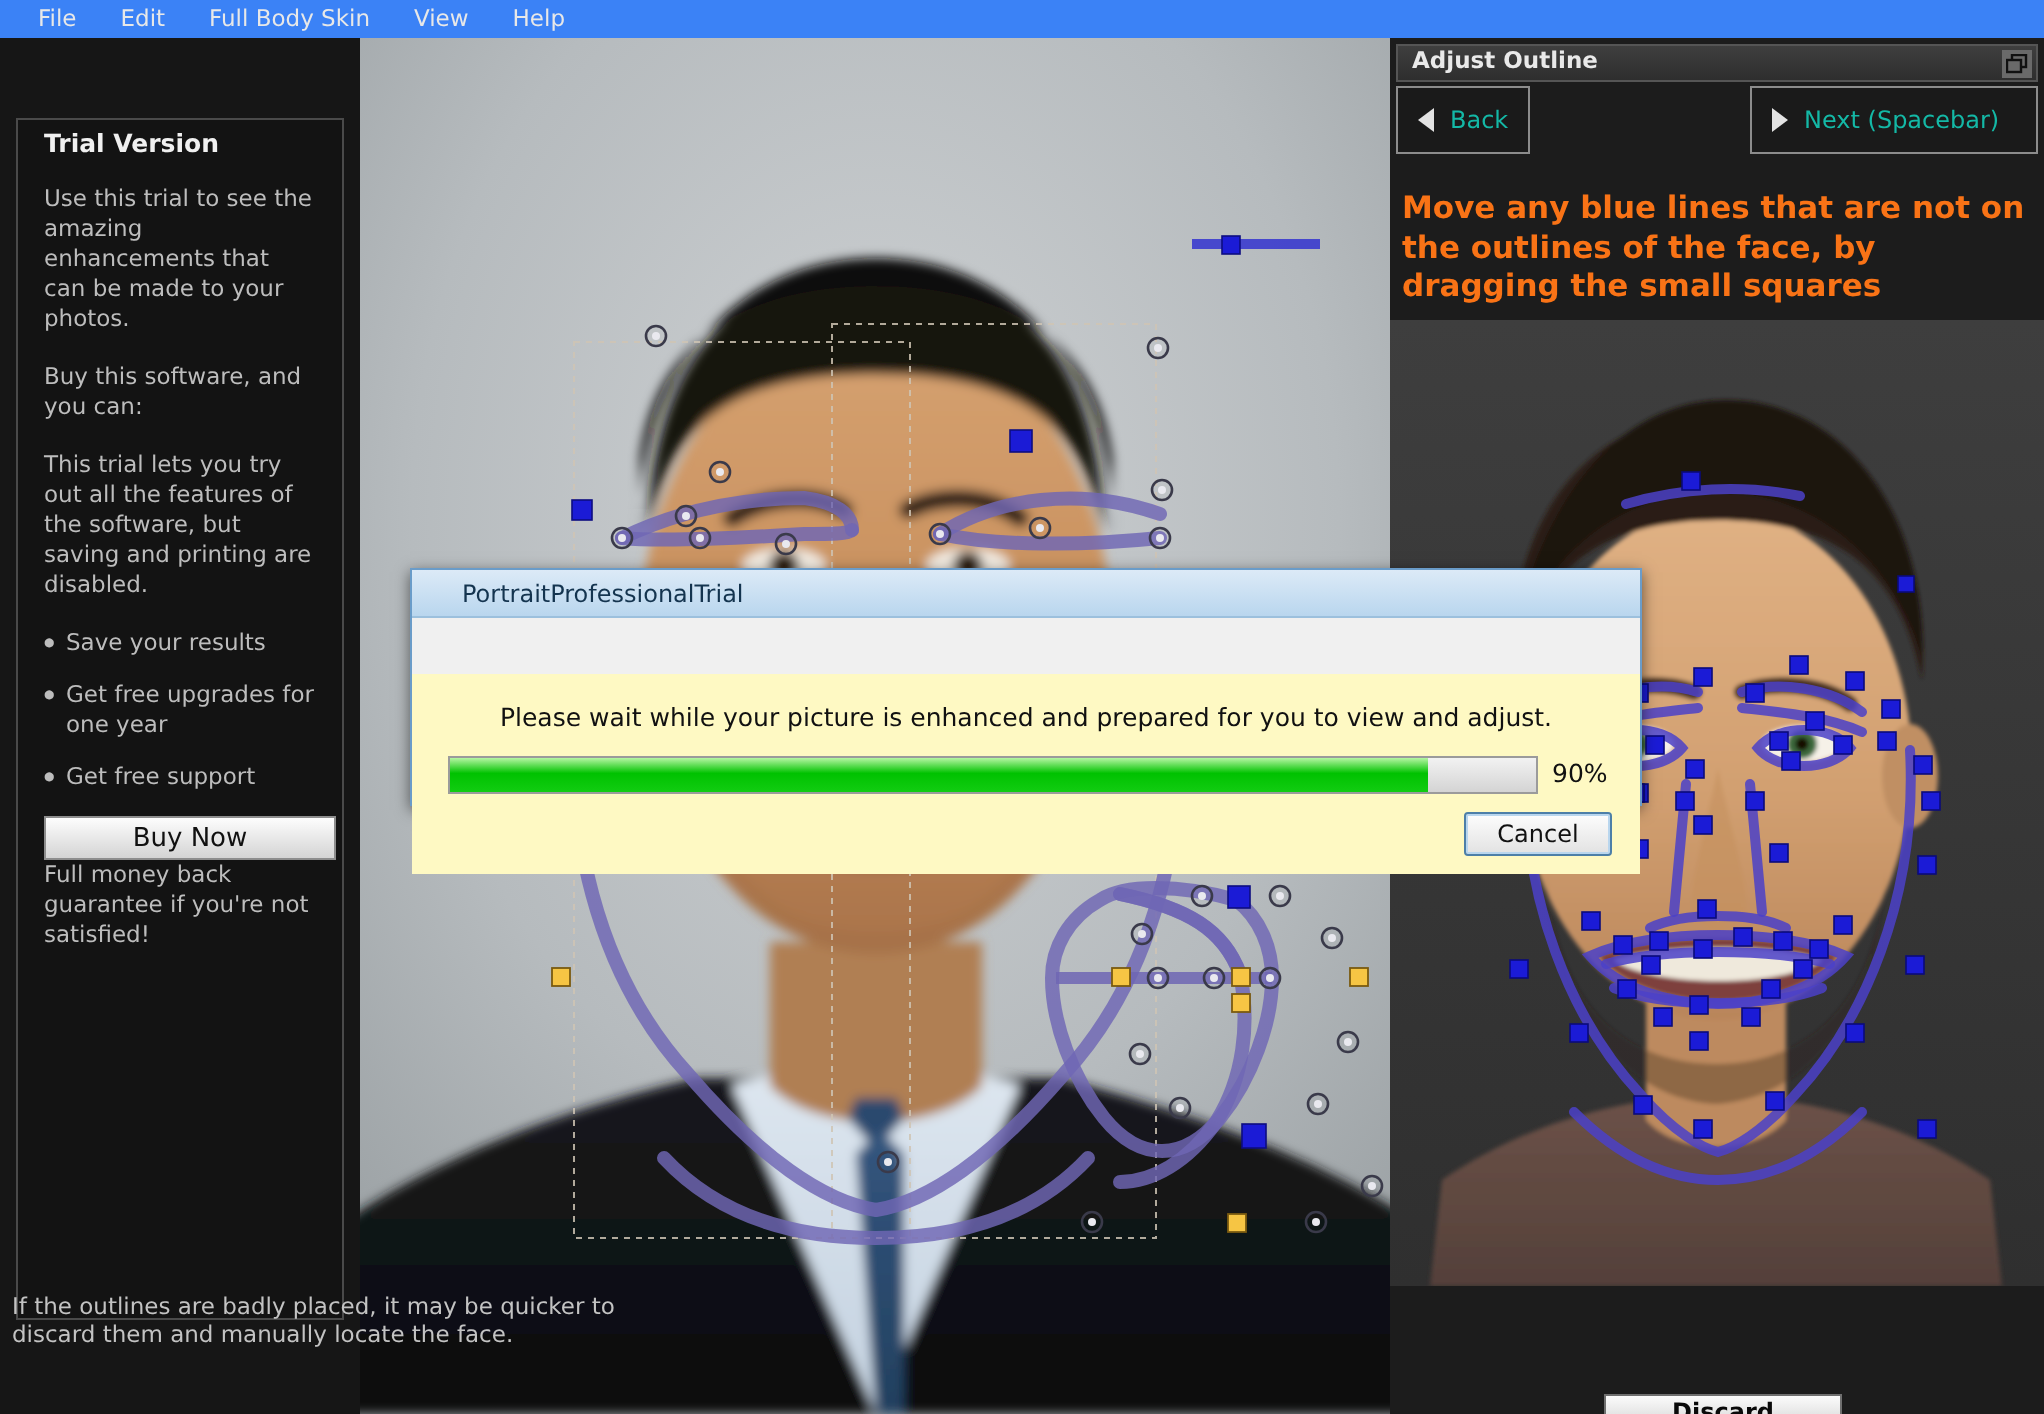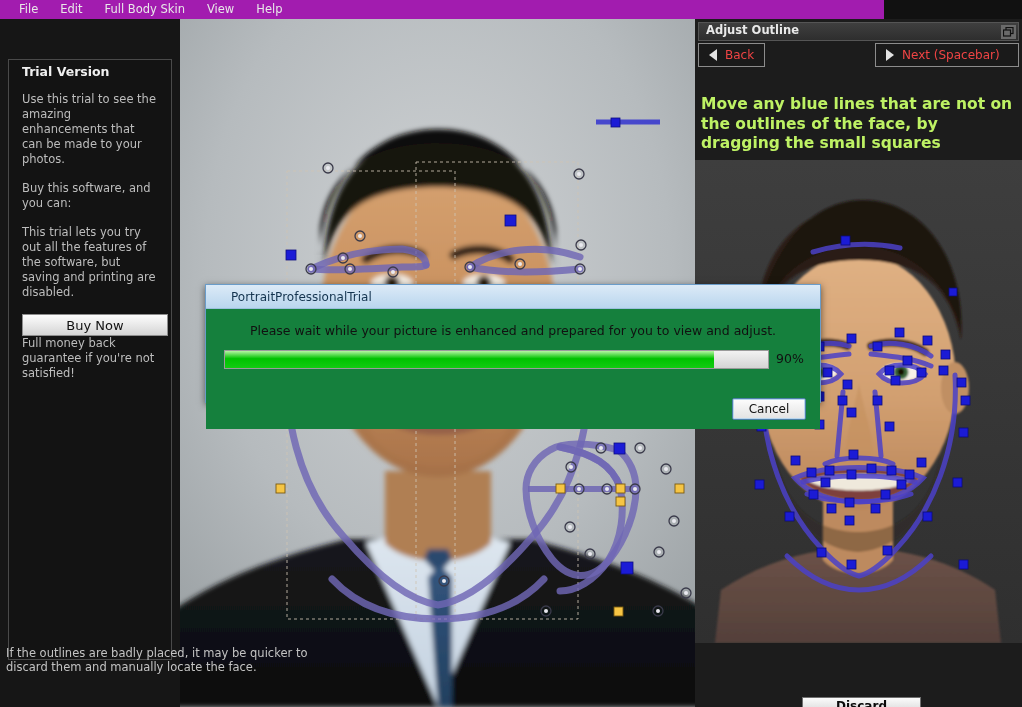--- a/index.html
+++ b/index.html
@@ -4,22 +4,22 @@
 <style>
   html,body{margin:0;padding:0;background:#000;}
   body{
     width:1022px;height:707px;overflow:hidden;position:relative;
     font-family:"DejaVu Sans","Liberation Sans",sans-serif;
     -webkit-font-smoothing:antialiased;
   }
   .app{position:absolute;inset:0;background:#111;}
 
   
-  .menubar{position:absolute;left:0;top:0;width:884px;height:19px;
-    background:#a21caf;display:flex;align-items:center;padding-left:8px;box-sizing:border-box;}
+  .menubar{position:absolute;left:0;top:0;width:1022px;height:19px;
+    background:#3b82f6;display:flex;align-items:center;padding-left:8px;box-sizing:border-box;}
   .menubar .mi{color:#e8e8e8;font-size:11.5px;padding:0 11px;line-height:19px;cursor:default;}
 
   
   .sidebar{position:absolute;left:0;top:19px;width:180px;height:688px;background:#161616;}
   .trialbox{position:absolute;left:8px;top:40px;width:164px;height:601px;
     border:1px solid #4a4a4a;background:#131313;box-sizing:border-box;padding:4px 13px;}
   .trialbox h3{margin:0 0 13px 0;font-size:12.5px;color:#f0f0f0;font-weight:bold;}
   .trialbox p{margin:0 0 14px 0;font-size:11.5px;line-height:15px;color:#bdbdbd;}
   .trialbox ul{list-style:none;margin:0 0 12px 0;padding:0;}
   .trialbox li{font-size:11.5px;line-height:15px;color:#bdbdbd;margin-bottom:11px;
@@ -48,49 +48,49 @@
   .rpanel{position:absolute;left:695px;top:19px;width:327px;height:688px;background:#1c1c1c;}
   .rp-title{position:absolute;left:3px;top:3px;width:321px;height:19px;
     background:linear-gradient(#3f3f3f,#2e2e2e);border:1px solid #555;box-sizing:border-box;
     display:flex;}
   .rp-title span{font-size:11.5px;font-weight:bold;color:#e9e9e9;padding-left:7px;}
   .rp-restore{position:absolute;right:2px;top:2px;width:15px;height:14px;
     background:#6a6a6a;display:flex;align-items:center;justify-content:center;cursor:pointer;}
   .rp-restore svg{display:block;}
 
   .navrow{position:absolute;left:3px;top:24px;width:321px;height:24px;}
-  .navbtn{position:absolute;top:0;height:24px;background:#1a1a1a;border:1px solid #8c8c8c;
-    box-sizing:border-box;color:#ef4444;font-family:inherit;font-size:12px;cursor:pointer;
+  .navbtn{position:absolute;top:0;height:34px;background:#1a1a1a;border:1px solid #8c8c8c;
+    box-sizing:border-box;color:#14b8a6;font-family:inherit;font-size:12px;cursor:pointer;
     display:flex;align-items:center;gap:8px;padding:0 10px;}
   .navbtn.back{left:0;width:67px;}
   .navbtn.next{right:0;width:144px;}
   .tri{width:0;height:0;border-top:6px solid transparent;border-bottom:6px solid transparent;}
   .tri.l{border-right:8px solid #e3e3e3;}
   .tri.r{border-left:8px solid #e3e3e3;}
 
   .rp-head{position:absolute;left:6px;top:76px;width:318px;font-size:15.5px;
-    font-weight:bold;line-height:19.5px;color:#bef264;}
+    font-weight:bold;line-height:19.5px;color:#f97316;}
   .rp-sub{position:absolute;left:6px;top:140px;width:318px;font-size:11.5px;color:#bdbdbd;}
 
   .examplewrap{position:absolute;left:695px;top:160px;width:327px;height:483px;overflow:hidden;background:#3a3a3a;}
   .examplewrap svg{display:block;width:327px;height:483px;}
 
   .rp-foot{position:absolute;left:6px;top:646px;width:316px;font-size:11.5px;line-height:14px;color:#c3c3c3;}
   .discard{position:absolute;left:802px;top:683px;width:119px;height:20px;
     background:linear-gradient(#fbfbfb,#cfcfcf);border:1px solid #6f6f6f;
     font-family:inherit;font-size:12px;font-weight:bold;color:#0a0a0a;cursor:pointer;margin-top:14px;}
 
   
   .dlg{position:absolute;left:205px;top:284px;width:616px;height:119px;
     background:#f0f0f0;border:1px solid #6a9cc9;box-sizing:border-box;
     box-shadow:0 2px 7px rgba(0,0,0,.55);}
   .dlg-tb{height:23px;background:linear-gradient(#dceaf7,#b9d6ee);
     border-bottom:1px solid #9cc0dd;display:flex;align-items:center;}
   .dlg-tb span{font-size:12px;color:#14344f;padding-left:25px;}
-  .dlg-body{position:relative;height:120px;background:#15803d;}
+  .dlg-body{position:relative;height:100px;background:#fef9c3;margin-top:28px;}
   .dlg-msg{position:absolute;left:0;right:0;top:14px;text-align:center;font-size:12.5px;color:#111;}
   .pbar{position:absolute;left:18px;top:41px;width:545px;height:19px;
     background:linear-gradient(#f2f2f2,#d4d4d4);border:1px solid #9b9b9b;box-sizing:border-box;}
   .pfill{height:100%;background:linear-gradient(#b6f6a3,#00c200 45%,#12cc12);}
   .ppct{position:absolute;left:570px;top:42px;font-size:12.5px;color:#111;}
   .cancel{position:absolute;right:14px;bottom:9px;width:74px;height:22px;
     background:linear-gradient(#fdfdfd,#e2e2e2);border:1px solid #4d7fa8;border-radius:2px;
     box-shadow:0 0 0 1px #b9d6ee inset;font-family:inherit;font-size:12px;color:#111;cursor:pointer;}
 </style>
 </head>
@@ -105,20 +105,25 @@
     <div class="mi">View</div>
     <div class="mi">Help</div>
   </div>
 
   <div class="sidebar">
     <div class="trialbox">
       <h3>Trial Version</h3>
       <p>Use this trial to see the amazing enhancements that can be made to your photos.</p>
       <p>Buy this software, and you can:</p>
       <p>This trial lets you try out all the features of the software, but saving and printing are disabled.</p>
+      <ul>
+        <li>Save your results</li>
+        <li>Get free upgrades for one year</li>
+        <li>Get free support</li>
+      </ul>
       <button class="buynow">Buy Now</button>
       <p class="money">Full money back guarantee if you're not satisfied!</p>
     </div>
   </div>
 
   <div class="canvas">
     <div class="photo">
       <svg viewBox="0 0 515 688" xmlns="http://www.w3.org/2000/svg">
         <defs>
           <radialGradient id="bgGrad" cx="50%" cy="35%" r="75%">

